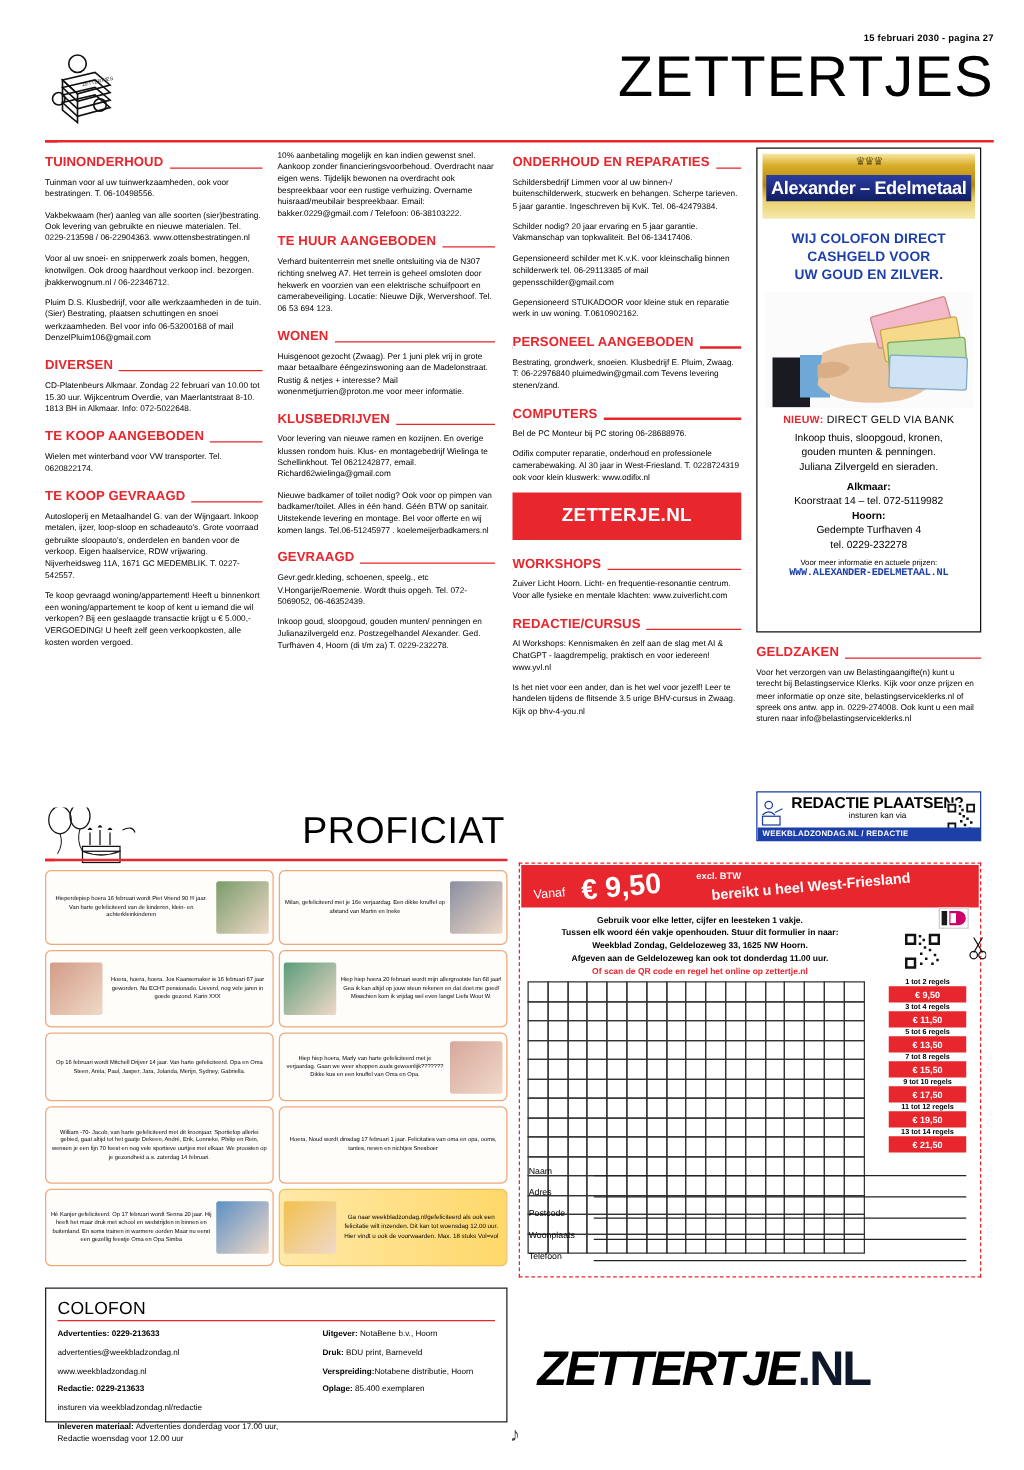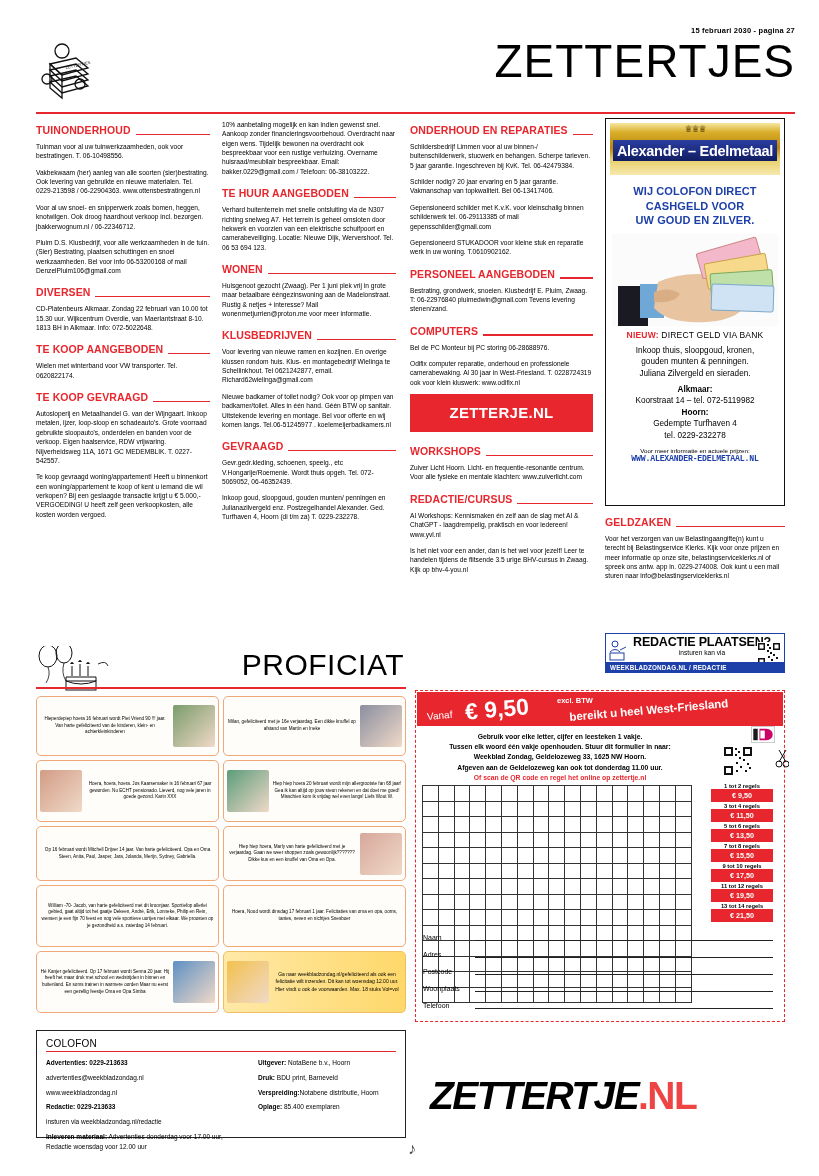--- a/index.html
+++ b/index.html
@@ -140,35 +140,35 @@
   .fields { position:absolute; left:8px; right:12px; bottom:6px; }
   .frow { display:flex; align-items:flex-end; margin-bottom:7px; }
   .flab { width:52px; font-size:7px; }
   .fline { flex:1; border-bottom:1px solid #222; height:10px; }
 
   
   .colofon {
     position:absolute; left:36px; top:1030px; width:370px; height:108px;
     border:1px solid #222; padding:7px 9px;
   }
-  .colofon h3 { margin:0; font-size:10px; font-weight:400; letter-spacing:.2px; }
+  .colofon h3 { margin:0; font-size:14px; font-weight:400; letter-spacing:.2px; }
   .colofon .cline { height:1.2px; background:#e8262d; margin:2px 0 6px; }
   .colofon .cgrid { display:flex; gap:12px; }
   .colofon .cl { width:200px; }
   .colofon .cr { flex:1; }
   .colofon p { margin:0 0 5px; font-size:6.5px; line-height:1.5; }
   .colofon b { font-weight:bold; }
 
   
   .biglogo {
     position:absolute; left:430px; top:1072px; width:352px; height:48px;
     display:flex; align-items:center;
   }
   .biglogo .t1 { font-size:39px; font-weight:bold; letter-spacing:-1.6px;font-style:italic; }
-  .biglogo .t2 { font-size:39px; font-weight:bold; letter-spacing:-1.6px; color:#ef4444; }
+  .biglogo .t2 { font-size:39px; font-weight:bold; letter-spacing:-1.6px; color:#0f172a; }
   .notes { position:absolute; left:408px; bottom:18px; font-size:16px; color:#444;}
 </style>
 </head>
 <body>
 
 <div class="page">
 
   <div class="dateline">15 februari 2030 - pagina 27</div>
 
   <div class="masthead">

